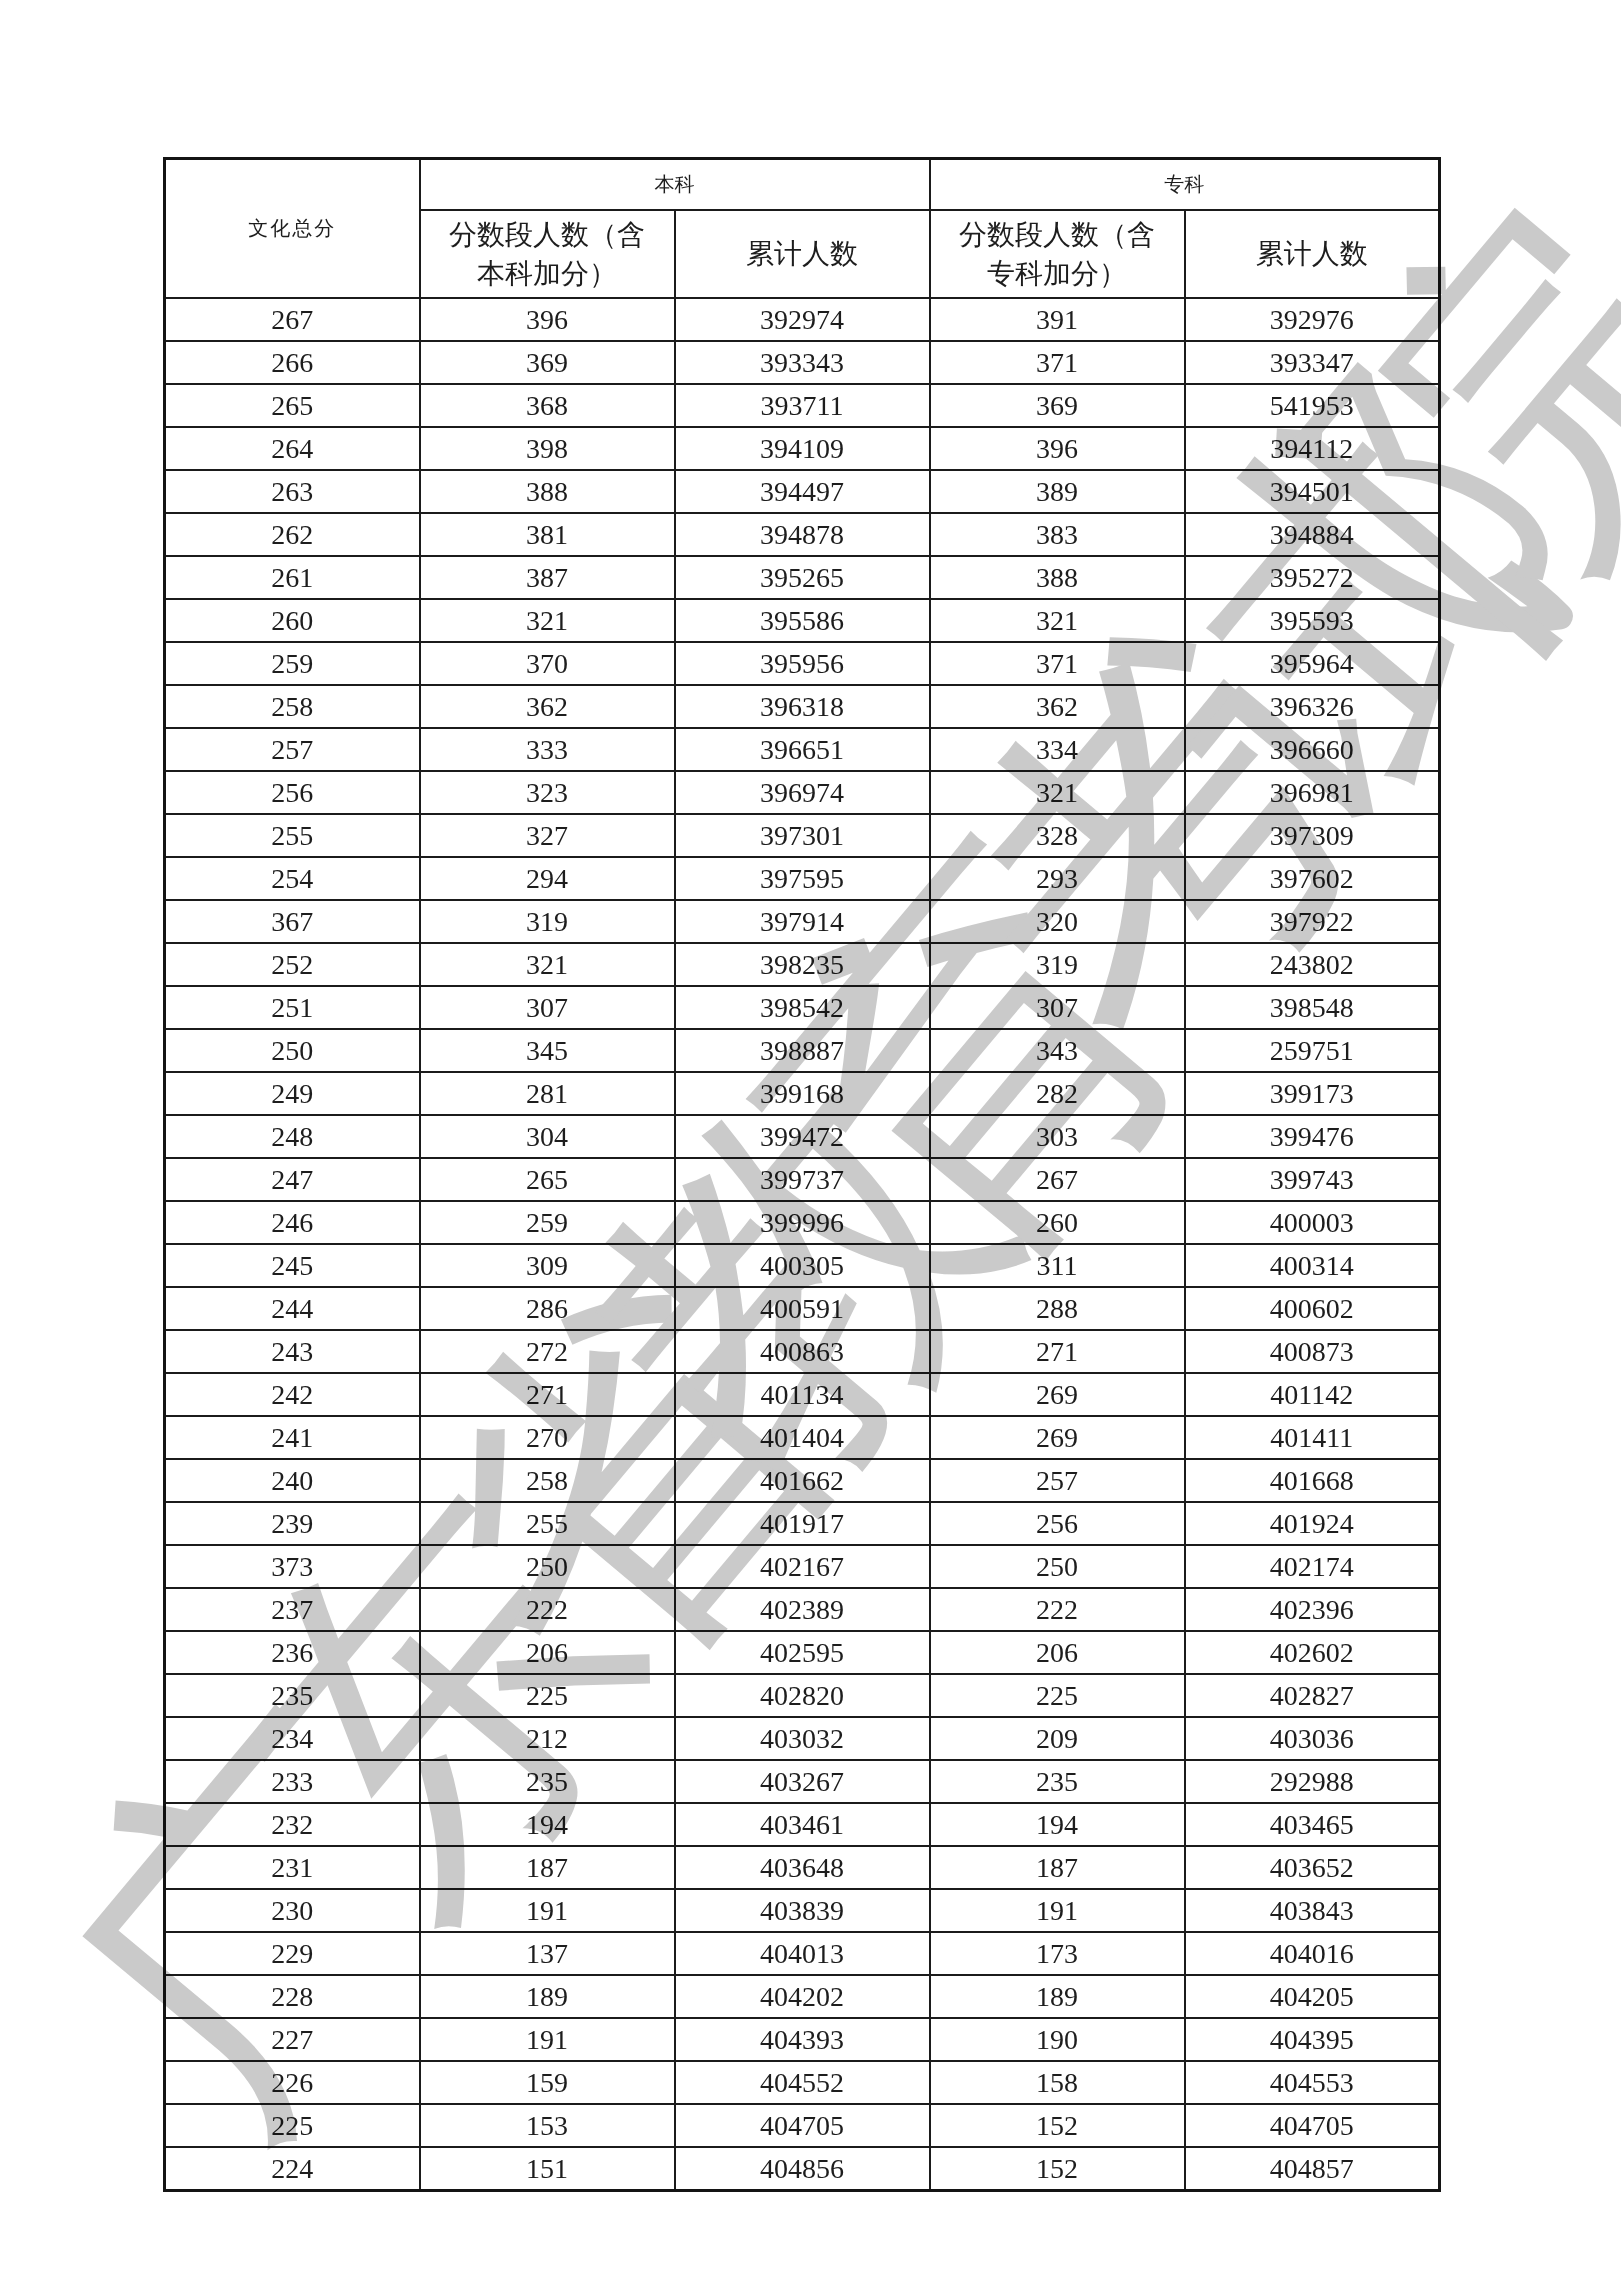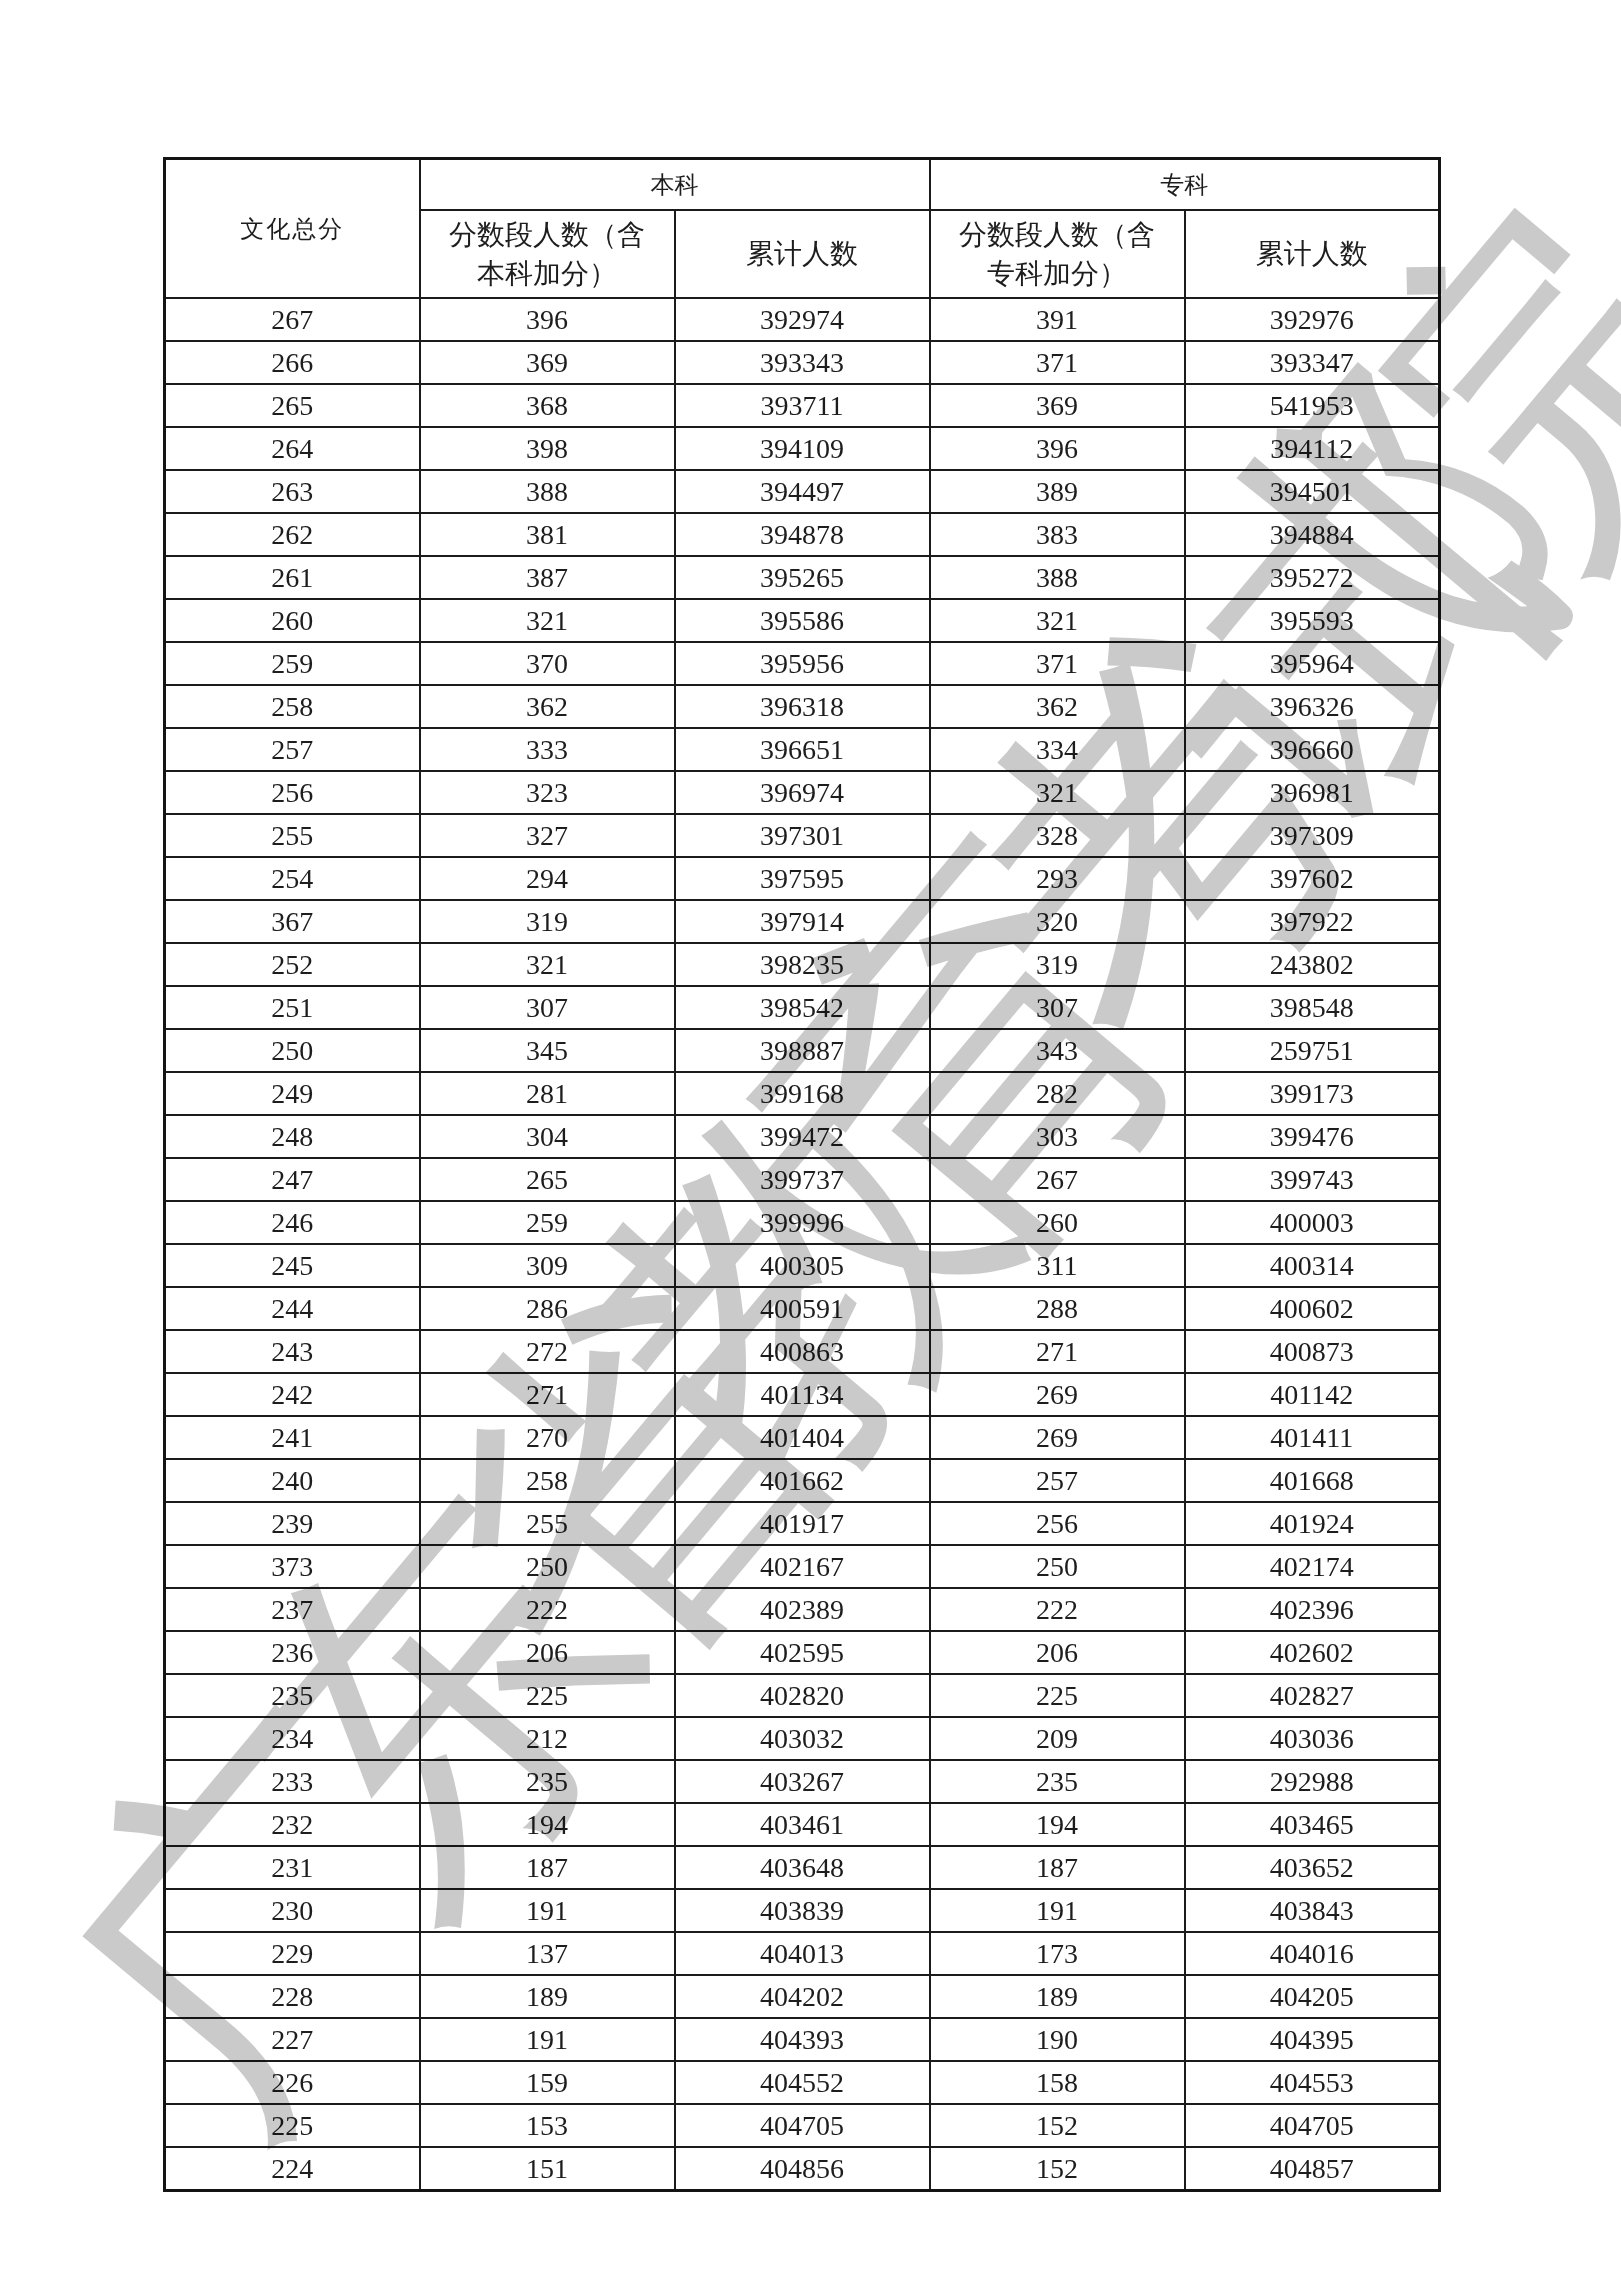--- a/index.html
+++ b/index.html
@@ -29,21 +29,21 @@
   .score-table th, .score-table td {
     border: 2px solid #1b1b1b;
     text-align: center;
     vertical-align: middle;
     font-weight: normal;
     padding: 0;
     color: #1d1d1d;
   }
   .score-table thead tr.group-row th {
     height: 49px;
-    font-size: 24px;
+    font-size: 20px;
   }
   .score-table thead tr.label-row th {
     height: 86px;
     font-size: 28px;
     line-height: 1.4;
     padding: 0 17.6px;
   }
   .score-table thead th.total-score-cell {
     font-size: 29px;
     letter-spacing: 2px;

